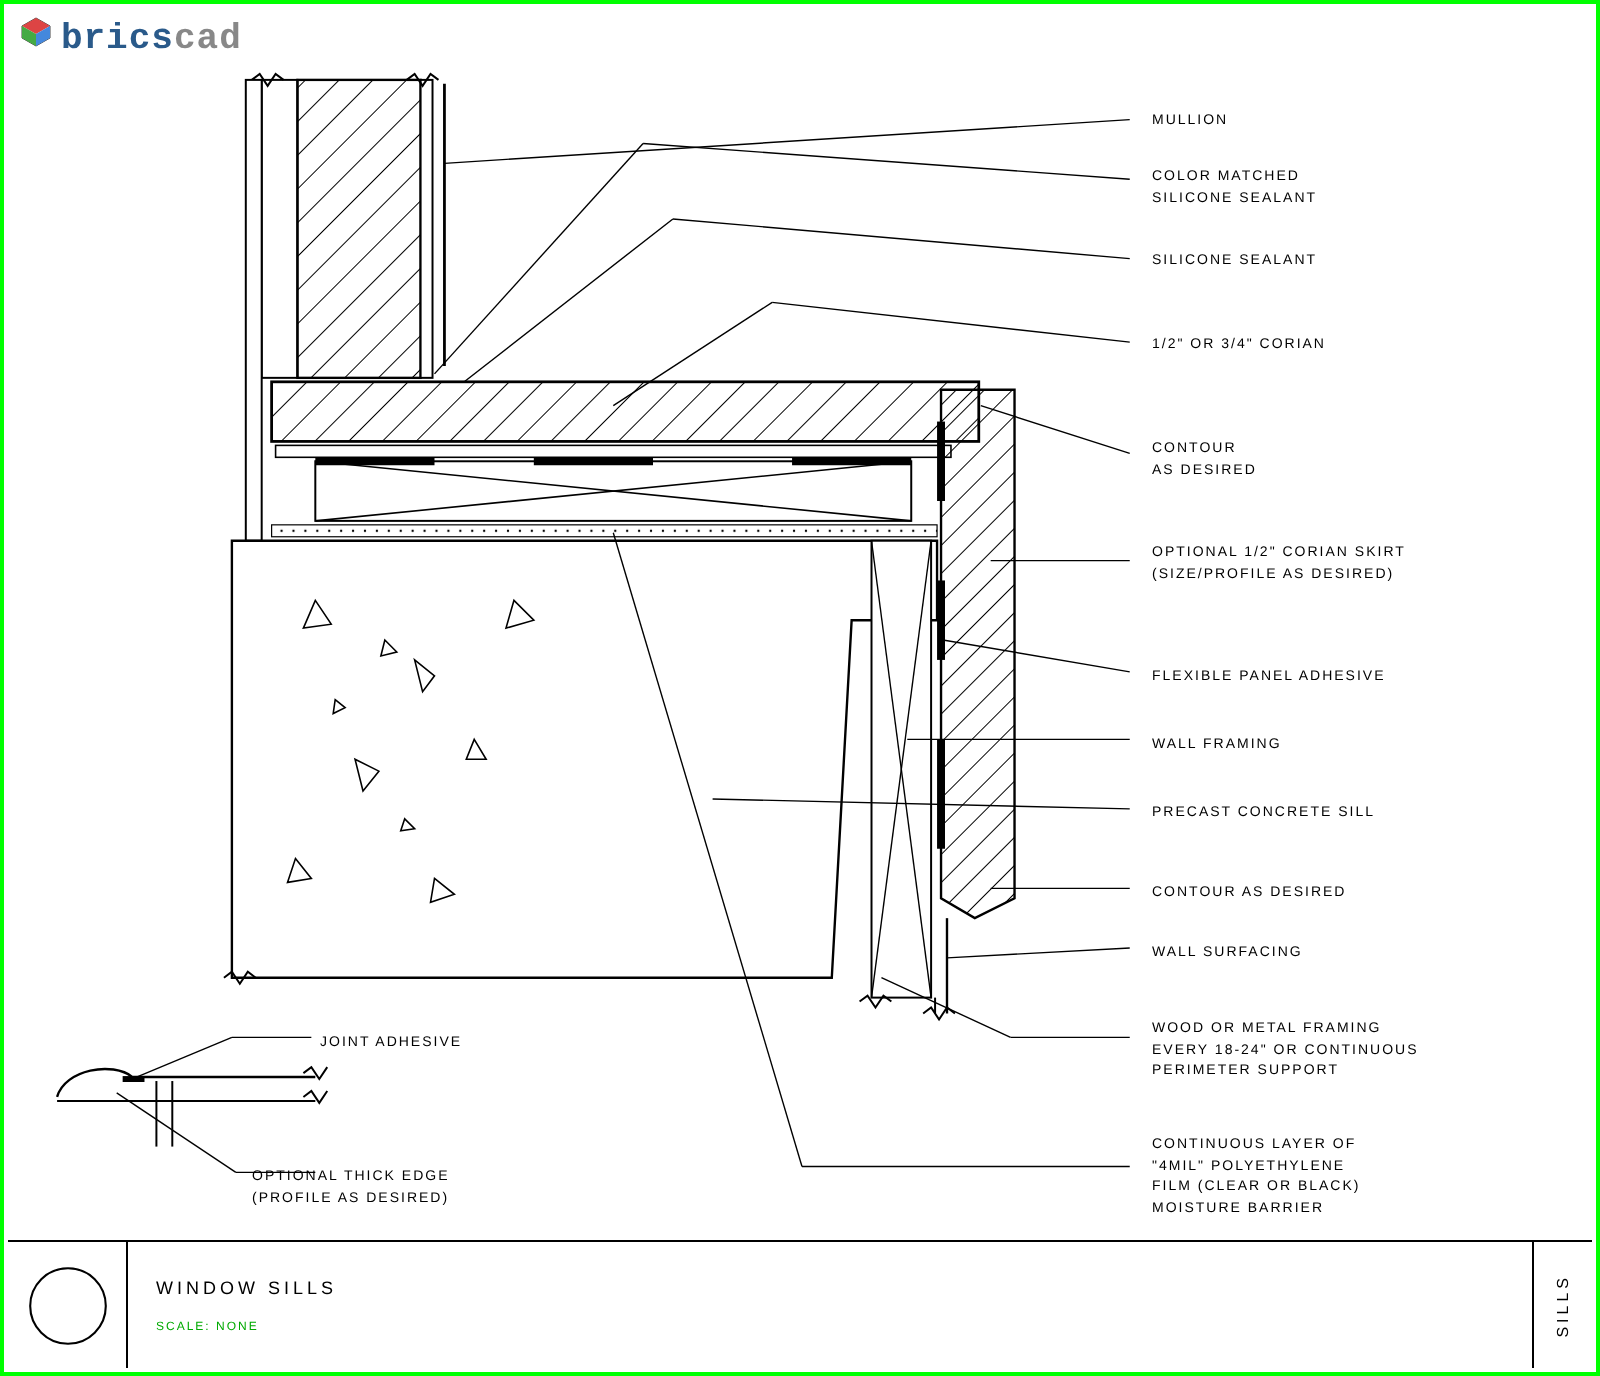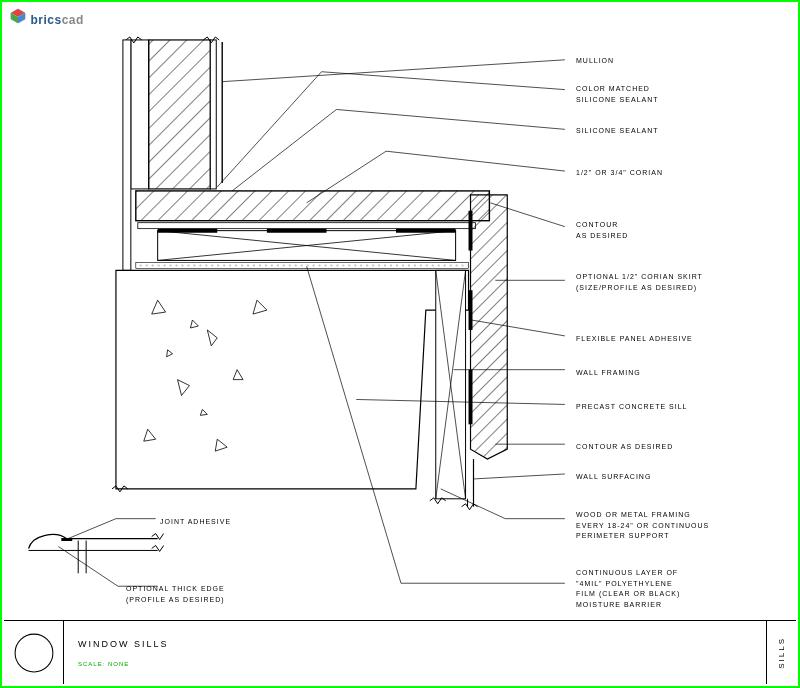--- a/index.html
+++ b/index.html
@@ -1,20 +1,20 @@
 <!DOCTYPE html>
 <html><head>
 <meta charset="utf-8">
 <style>
   * { box-sizing: border-box; margin: 0; padding: 0; }
   body { font-family: Arial, sans-serif; background: #fff; }
   .frame { width: 800px; height: 688px; border: 2px solid #00ff00; position: relative; background: #fff; }
   .logo { position: absolute; top: 6px; left: 8px; font-family: Arial, sans-serif; }
   .logo-icon { display: inline-block; width: 16px; height: 16px; }
-  .logo-text { font-size: 12px; font-weight: 600; vertical-align: middle; letter-spacing: 0.5px; }
+  .logo-text { font-size: 18px; font-weight: 600; vertical-align: middle; letter-spacing: 0.5px; font-family: Liberation Mono, monospace; }
   .logo-text .b { color: #2a5a8a; }
   .logo-text .cad { color: #888; }
   .drawing-area { position: absolute; top: 30px; left: 6px; right: 6px; bottom: 70px; }
   .drawing-svg { width: 100%; height: 100%; }
   .labels { position: absolute; top: 0; left: 0; width: 100%; height: 100%; pointer-events: none; }
   .label { position: absolute; font-size: 7px; letter-spacing: 1px; color: #000; font-family: Arial, sans-serif; text-transform: uppercase; line-height: 1.5; }
   .title-block { position: absolute; bottom: 2px; left: 2px; right: 2px; height: 64px; border-top: 1px solid #000; display: flex; }
   .title-circle { width: 60px; display: flex; align-items: center; justify-content: center; border-right: 1px solid #000; }
   .title-circle svg { width: 42px; height: 42px; }
   .title-text { flex: 1; padding: 10px 14px; display: flex; flex-direction: column; justify-content: center; }

